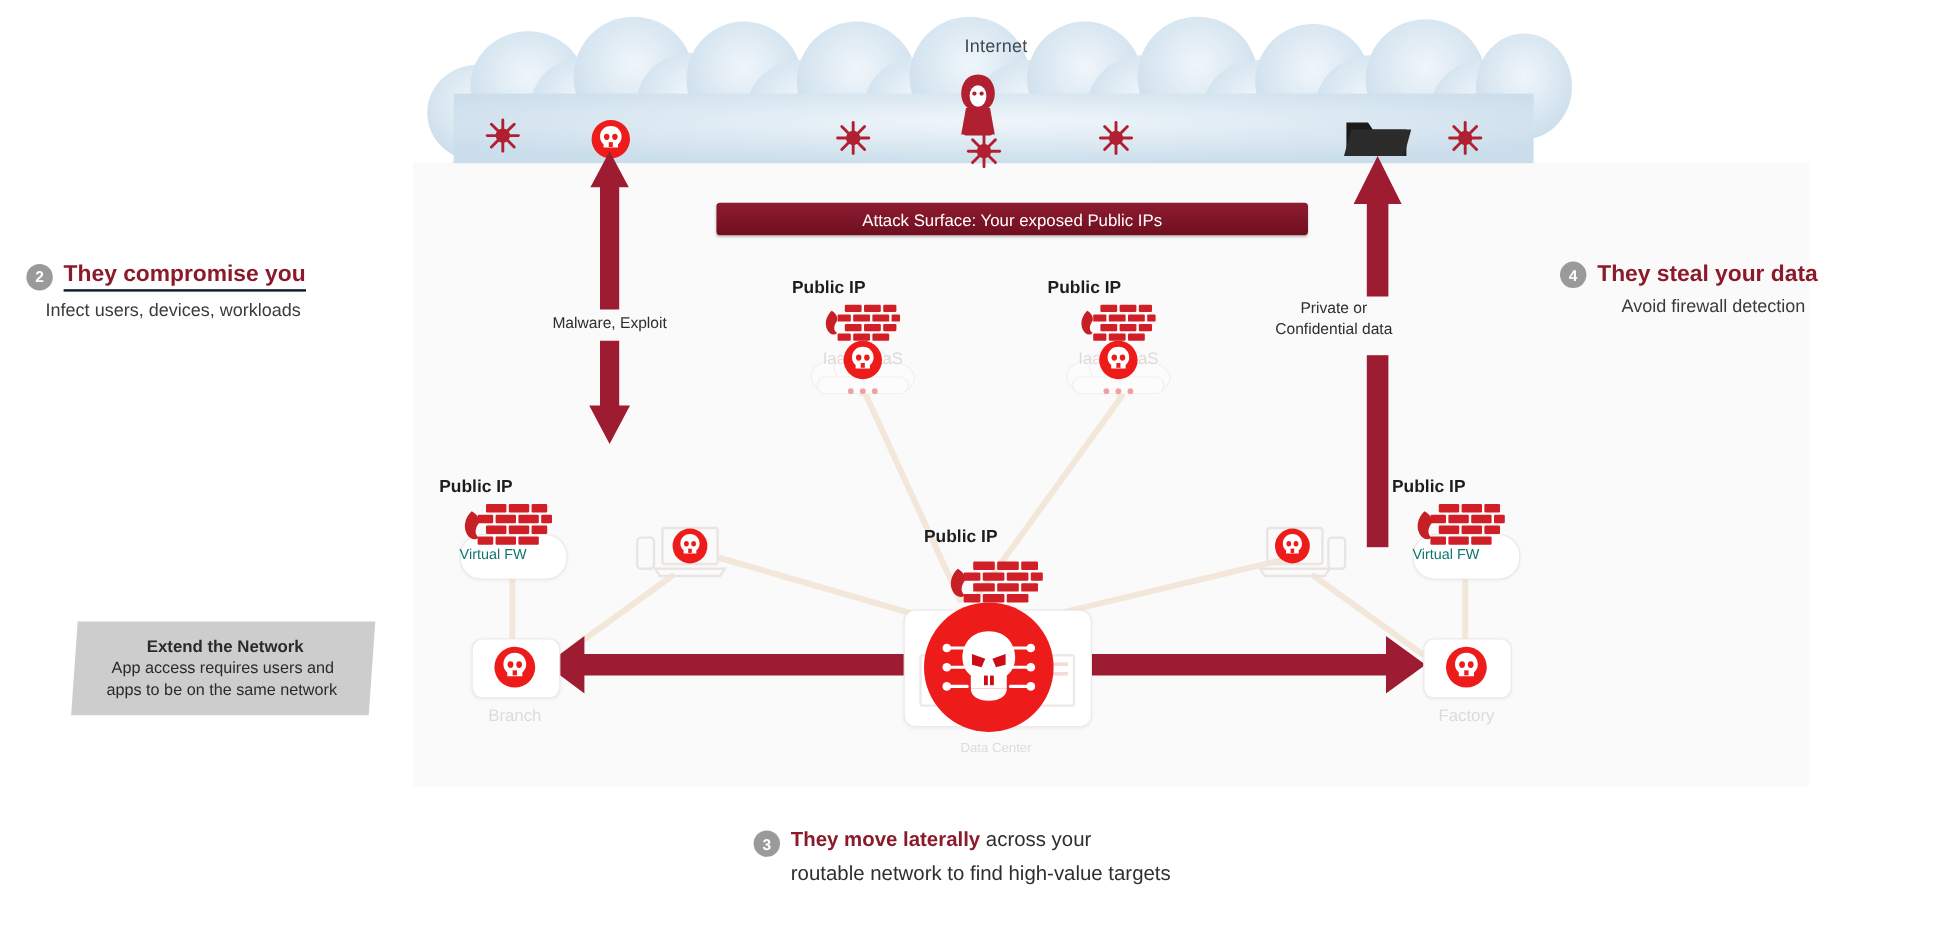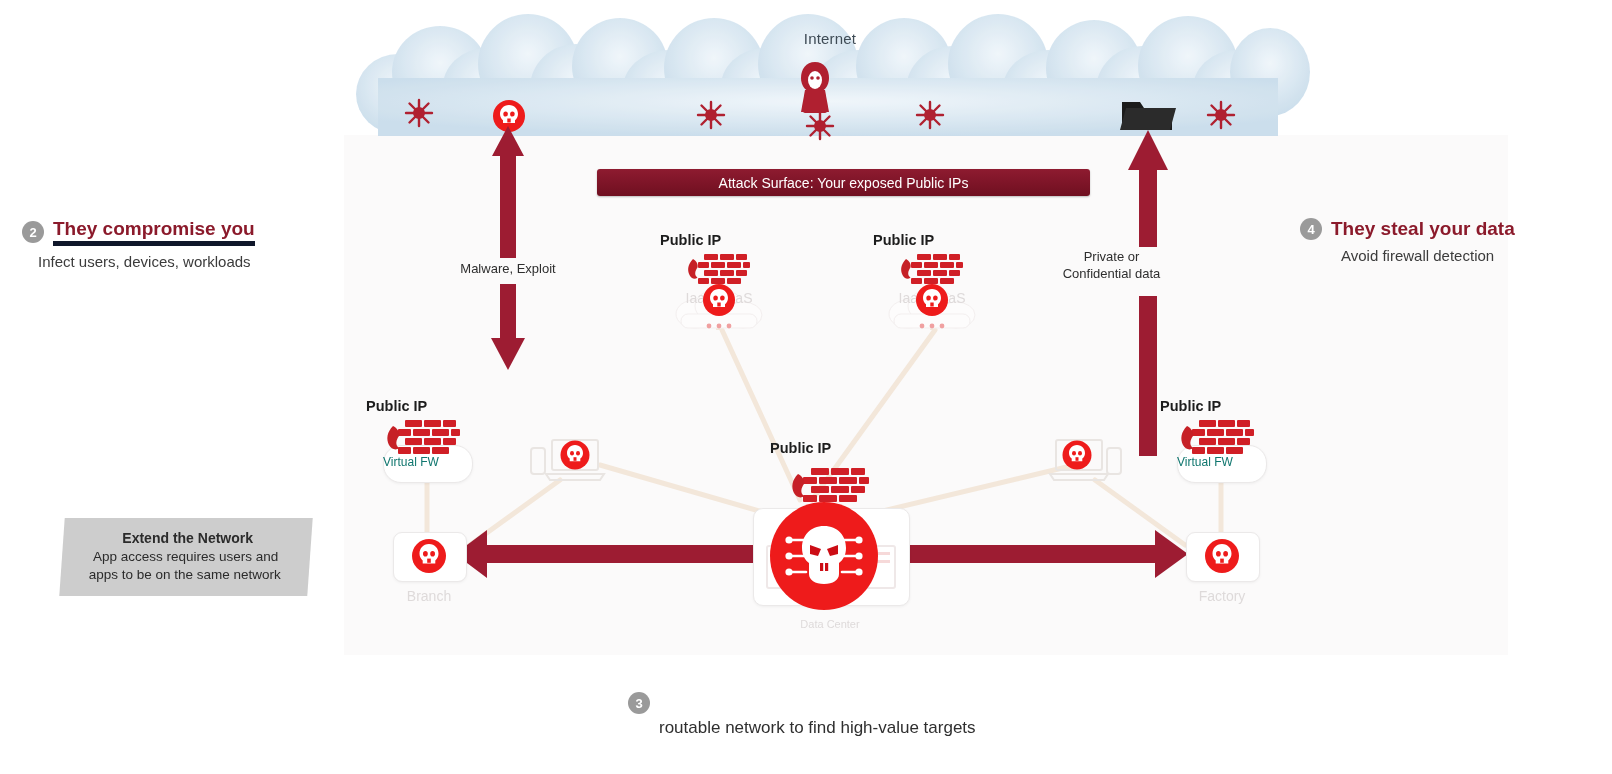--- a/index.html
+++ b/index.html
@@ -40,25 +40,25 @@
   .annot .head .num{
     width:22px;height:22px;border-radius:50%;
     background:#9a9a9a;color:#ffffff;
     font-size:13px;font-weight:bold;
     display:flex;align-items:center;justify-content:center;
     flex:0 0 auto;
   }
   .annot .sub{
     font-size:15px;color:#3b3b3b;margin-top:7px;white-space:nowrap;
   }
-  #annot-2 .head .title{border-bottom:5px solid #0f172a;padding-bottom:1px;}
+  #annot-2 .head .title{border-bottom:2px solid #0f172a;padding-bottom:1px;}
   #annot-2{left:22px;top:218px;}
   #annot-2 .sub{margin-left:16px;}
   #annot-4{left:1300px;top:218px;}
-  #annot-4 .sub{margin-left:41px;}
+  #annot-4 .sub{margin-left:41px;text-align:center;}
 
   #annot-3{left:628px;top:690px;}
   #annot-3 .head{font-weight:normal;color:#2f2f2f;font-size:17px;align-items:flex-start;}
   #annot-3 .head .num{margin-top:2px;}
   #annot-3 .head .title{color:#8b1a2b;font-weight:bold;}
   #annot-3 .line2{font-size:17px;color:#2f2f2f;margin-top:4px;margin-left:31px;white-space:nowrap;}
 
   
   .extend-box{
     position:absolute;left:62px;top:518px;width:248px;height:78px;
@@ -565,20 +565,21 @@
     <div class="head">
       <span class="num">4</span>
       <span class="title">They steal your data</span>
     </div>
     <div class="sub">Avoid firewall detection</div>
   </div>
 
   <div class="annot" id="annot-3">
     <div class="head">
       <span class="num">3</span>
+      <span><span class="title">They move laterally</span><span> across your</span></span>
     </div>
     <div class="line2">routable network to find high-value targets</div>
   </div>
 
   <div class="extend-box">
     <div class="extend-title">Extend the Network</div>
     <div class="extend-sub">App access requires users and</div>
     <div class="extend-sub">apps to be on the same network</div>
   </div>
 

